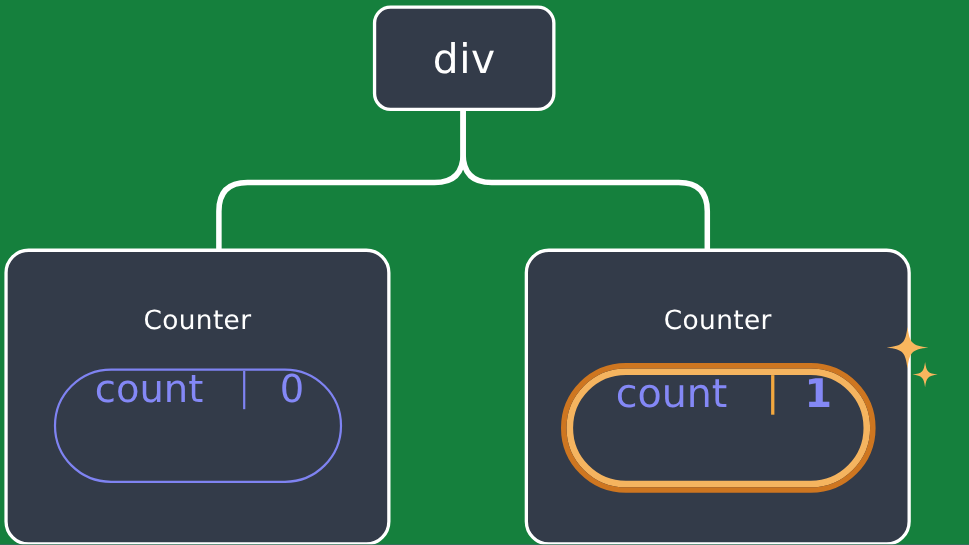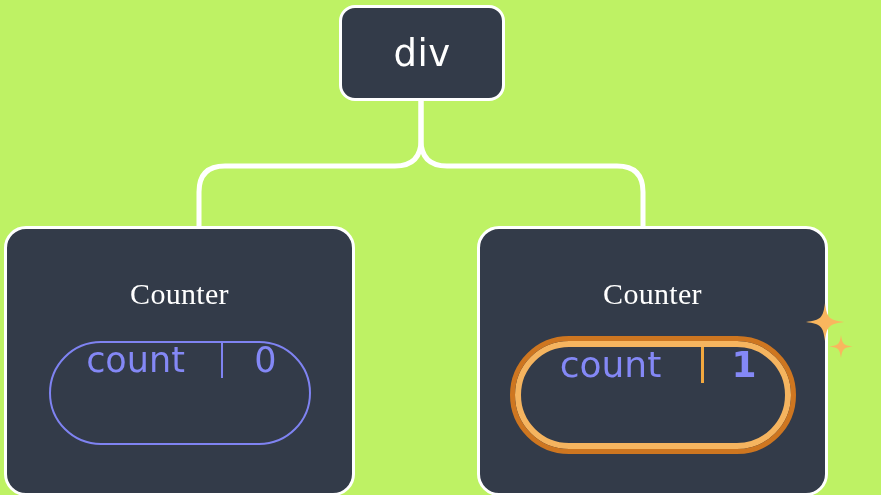--- a/index.html
+++ b/index.html
@@ -4,21 +4,21 @@
 <style>
   html, body {
     margin: 0;
     padding: 0;
     background: #4c6671;
   }
   #stage {
     position: relative;
     width: 881px;
     height: 495px;
-    background: #bef264;
+    background: #15803d;
     overflow: hidden;
     font-family: "DejaVu Sans", "Liberation Sans", sans-serif;
   }
   #connectors {
     position: absolute;
     left: 0;
     top: 0;
     width: 881px;
     height: 495px;
     pointer-events: none;
@@ -56,25 +56,24 @@
     border-radius: 22px;
     display: flex;
     flex-direction: column;
     align-items: center;
   }
   .node-child.left  { left: 4px; }
   .node-child.right { left: 477px; }
 
   .child-title {
     color: #ffffff;
-    font-size: 30px;
+    font-size: 24px;
     line-height: 1;
     margin-top: 50px;
     letter-spacing: 0.3px;
-    font-family: Liberation Serif, serif;
   }
 
   
   .pill-wrap {
     position: relative;
     margin-top: 32px;
   }
 
   .pill {
     box-sizing: border-box;

